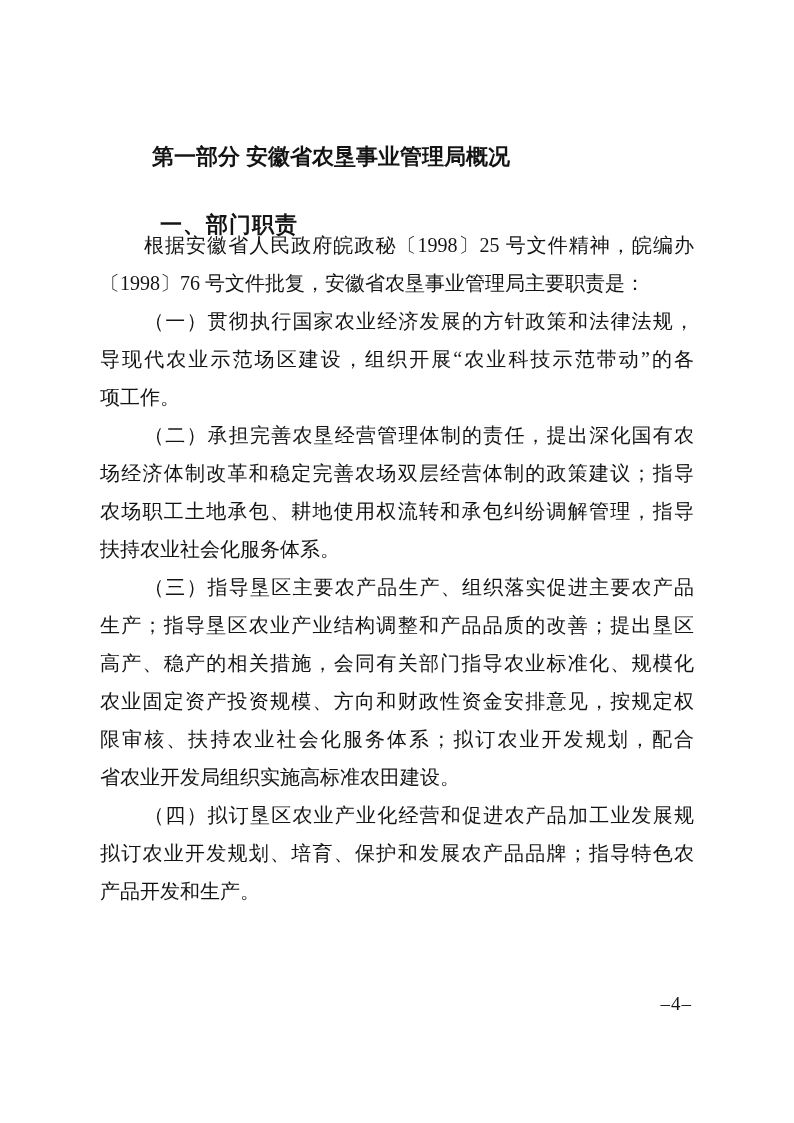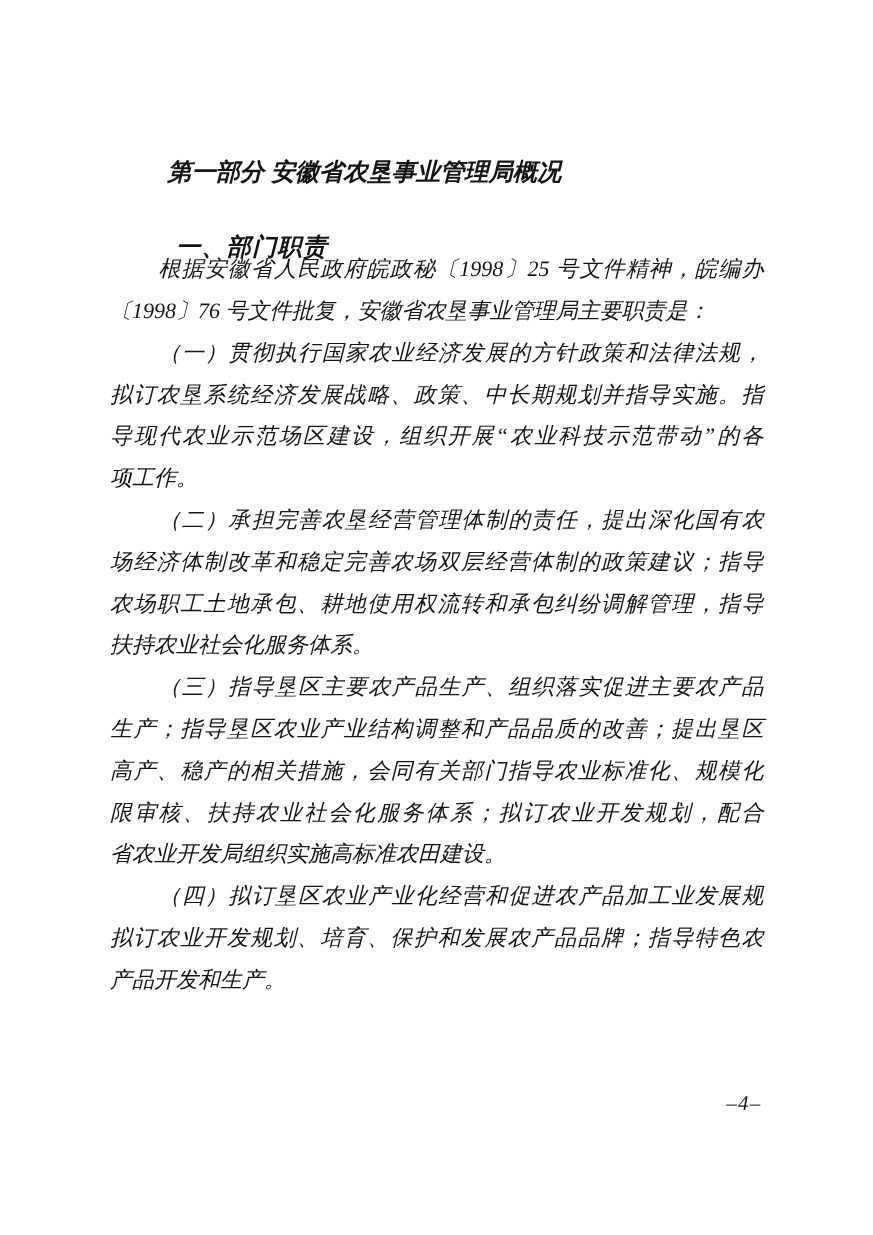--- a/index.html
+++ b/index.html
@@ -9,21 +9,20 @@
   }
   .page {
     position: relative;
     width: 794px;
     height: 1123px;
     background: #ffffff;
     color: #141414;
     font-family: "Liberation Serif", "DejaVu Serif", serif;
     overflow: hidden;
     margin: 0 auto;
-    font-style: italic;
   }
   .doc-title {
     position: absolute;
     left: 152px;
     top: 142px;
     margin: 0;
     font-family: "Liberation Sans", "DejaVu Sans", sans-serif;
     font-weight: 700;
     font-size: 22px;
     line-height: 30px;
@@ -75,30 +74,30 @@
 <div class="page">
 
   <h1 class="doc-title">第一部分 安徽省农垦事业管理局概况</h1>
 
   <h2 class="section-heading">一、部门职责</h2>
 
   <div class="doc-body">
     <div class="line ind">根据安徽省人民政府皖政秘〔1998〕25 号文件精神，皖编办</div>
     <div class="line end">〔1998〕76 号文件批复，安徽省农垦事业管理局主要职责是：</div>
     <div class="line ind">（一）贯彻执行国家农业经济发展的方针政策和法律法规，</div>
-    <div class="line">拟订农垦系统经济发展战略、政策、中长期规划并指导实施。指</div>
     <div class="line">导现代农业示范场区建设，组织开展“农业科技示范带动”的各</div>
     <div class="line end">项工作。</div>
     <div class="line ind">（二）承担完善农垦经营管理体制的责任，提出深化国有农</div>
     <div class="line">场经济体制改革和稳定完善农场双层经营体制的政策建议；指导</div>
     <div class="line">农场职工土地承包、耕地使用权流转和承包纠纷调解管理，指导</div>
     <div class="line end">扶持农业社会化服务体系。</div>
     <div class="line ind">（三）指导垦区主要农产品生产、组织落实促进主要农产品</div>
     <div class="line">生产；指导垦区农业产业结构调整和产品品质的改善；提出垦区</div>
     <div class="line">高产、稳产的相关措施，会同有关部门指导农业标准化、规模化</div>
+    <div class="line">农业固定资产投资规模、方向和财政性资金安排意见，按规定权</div>
     <div class="line">限审核、扶持农业社会化服务体系；拟订农业开发规划，配合</div>
     <div class="line end">省农业开发局组织实施高标准农田建设。</div>
     <div class="line ind">（四）拟订垦区农业产业化经营和促进农产品加工业发展规</div>
     <div class="line">拟订农业开发规划、培育、保护和发展农产品品牌；指导特色农</div>
     <div class="line end">产品开发和生产。</div>
   </div>
 
   <div class="page-number">–4–</div>
 
 </div>

